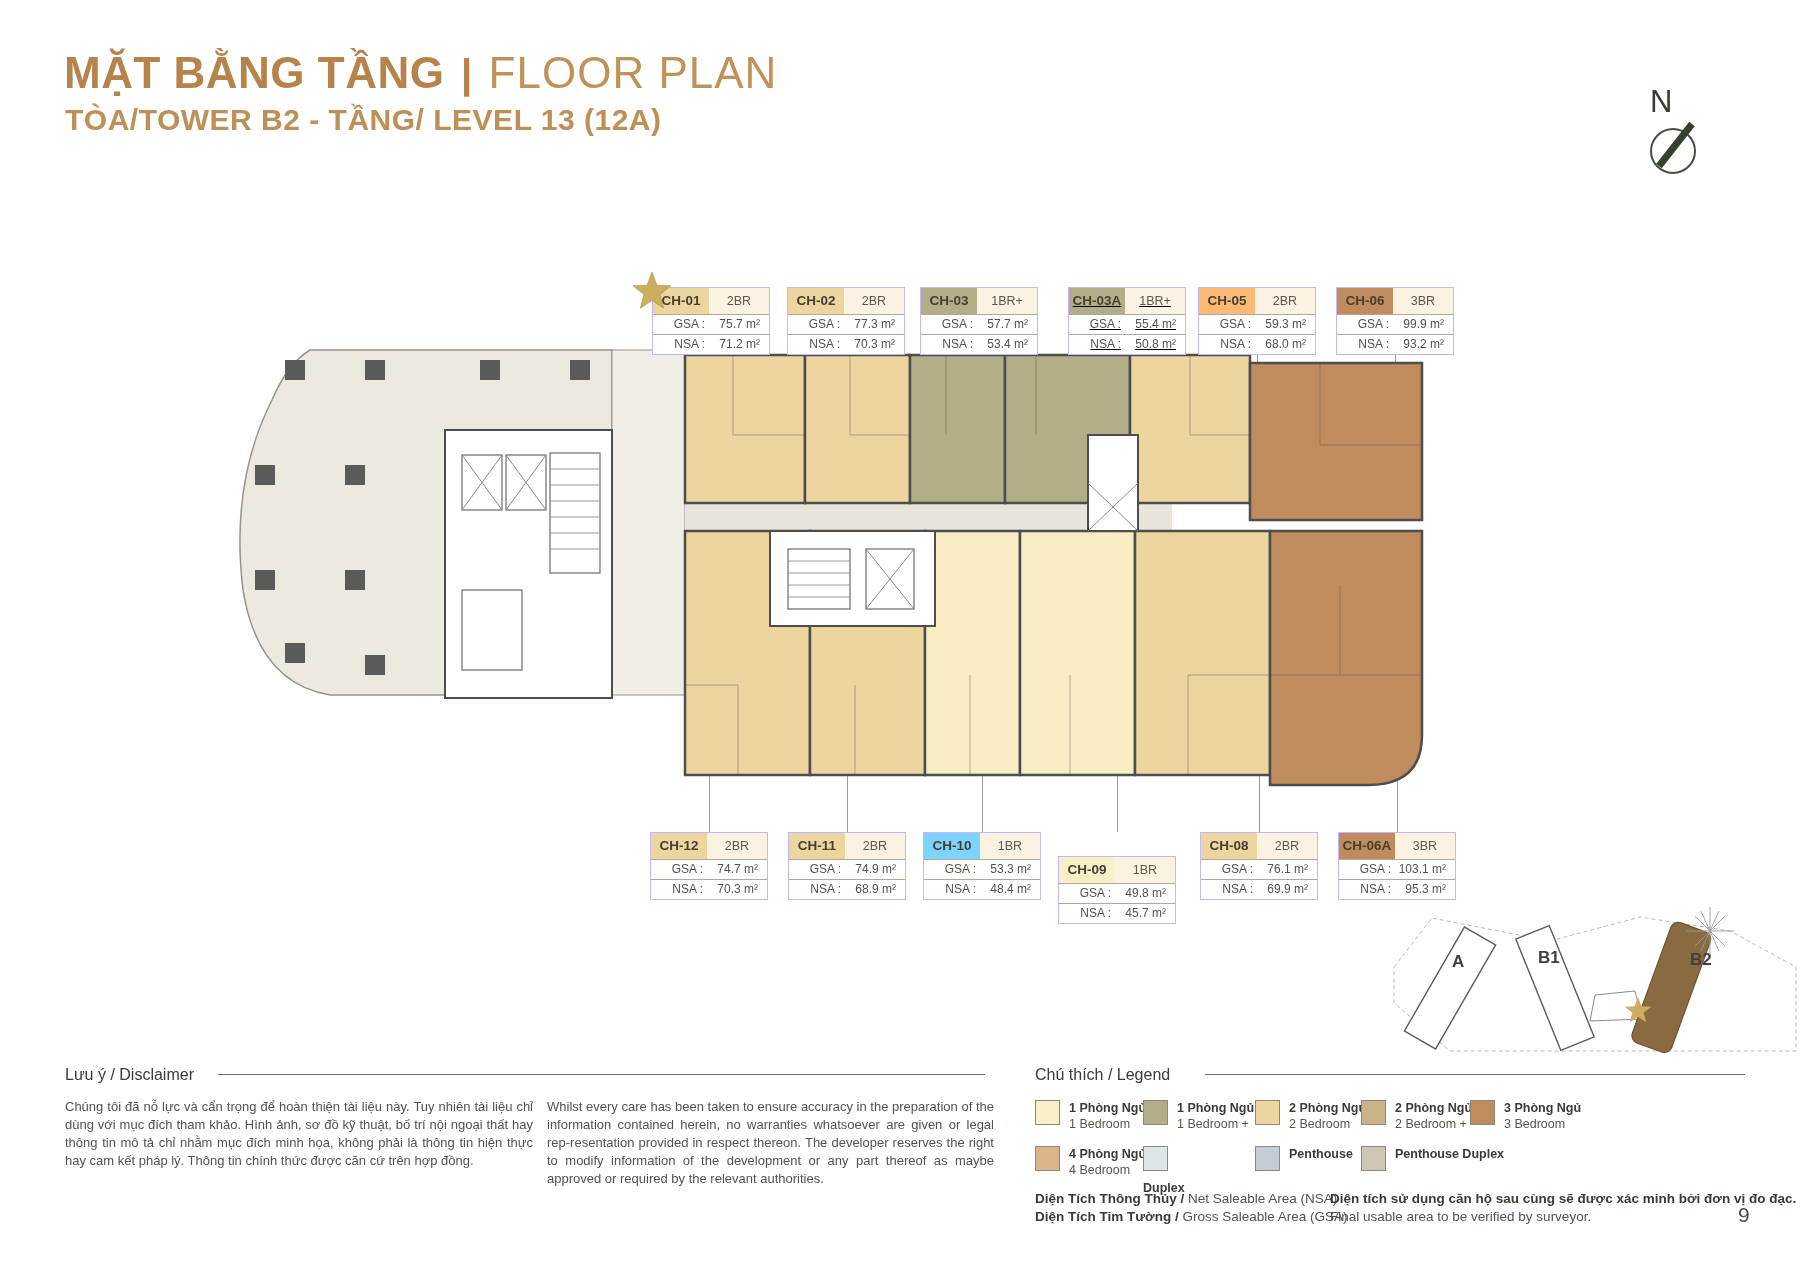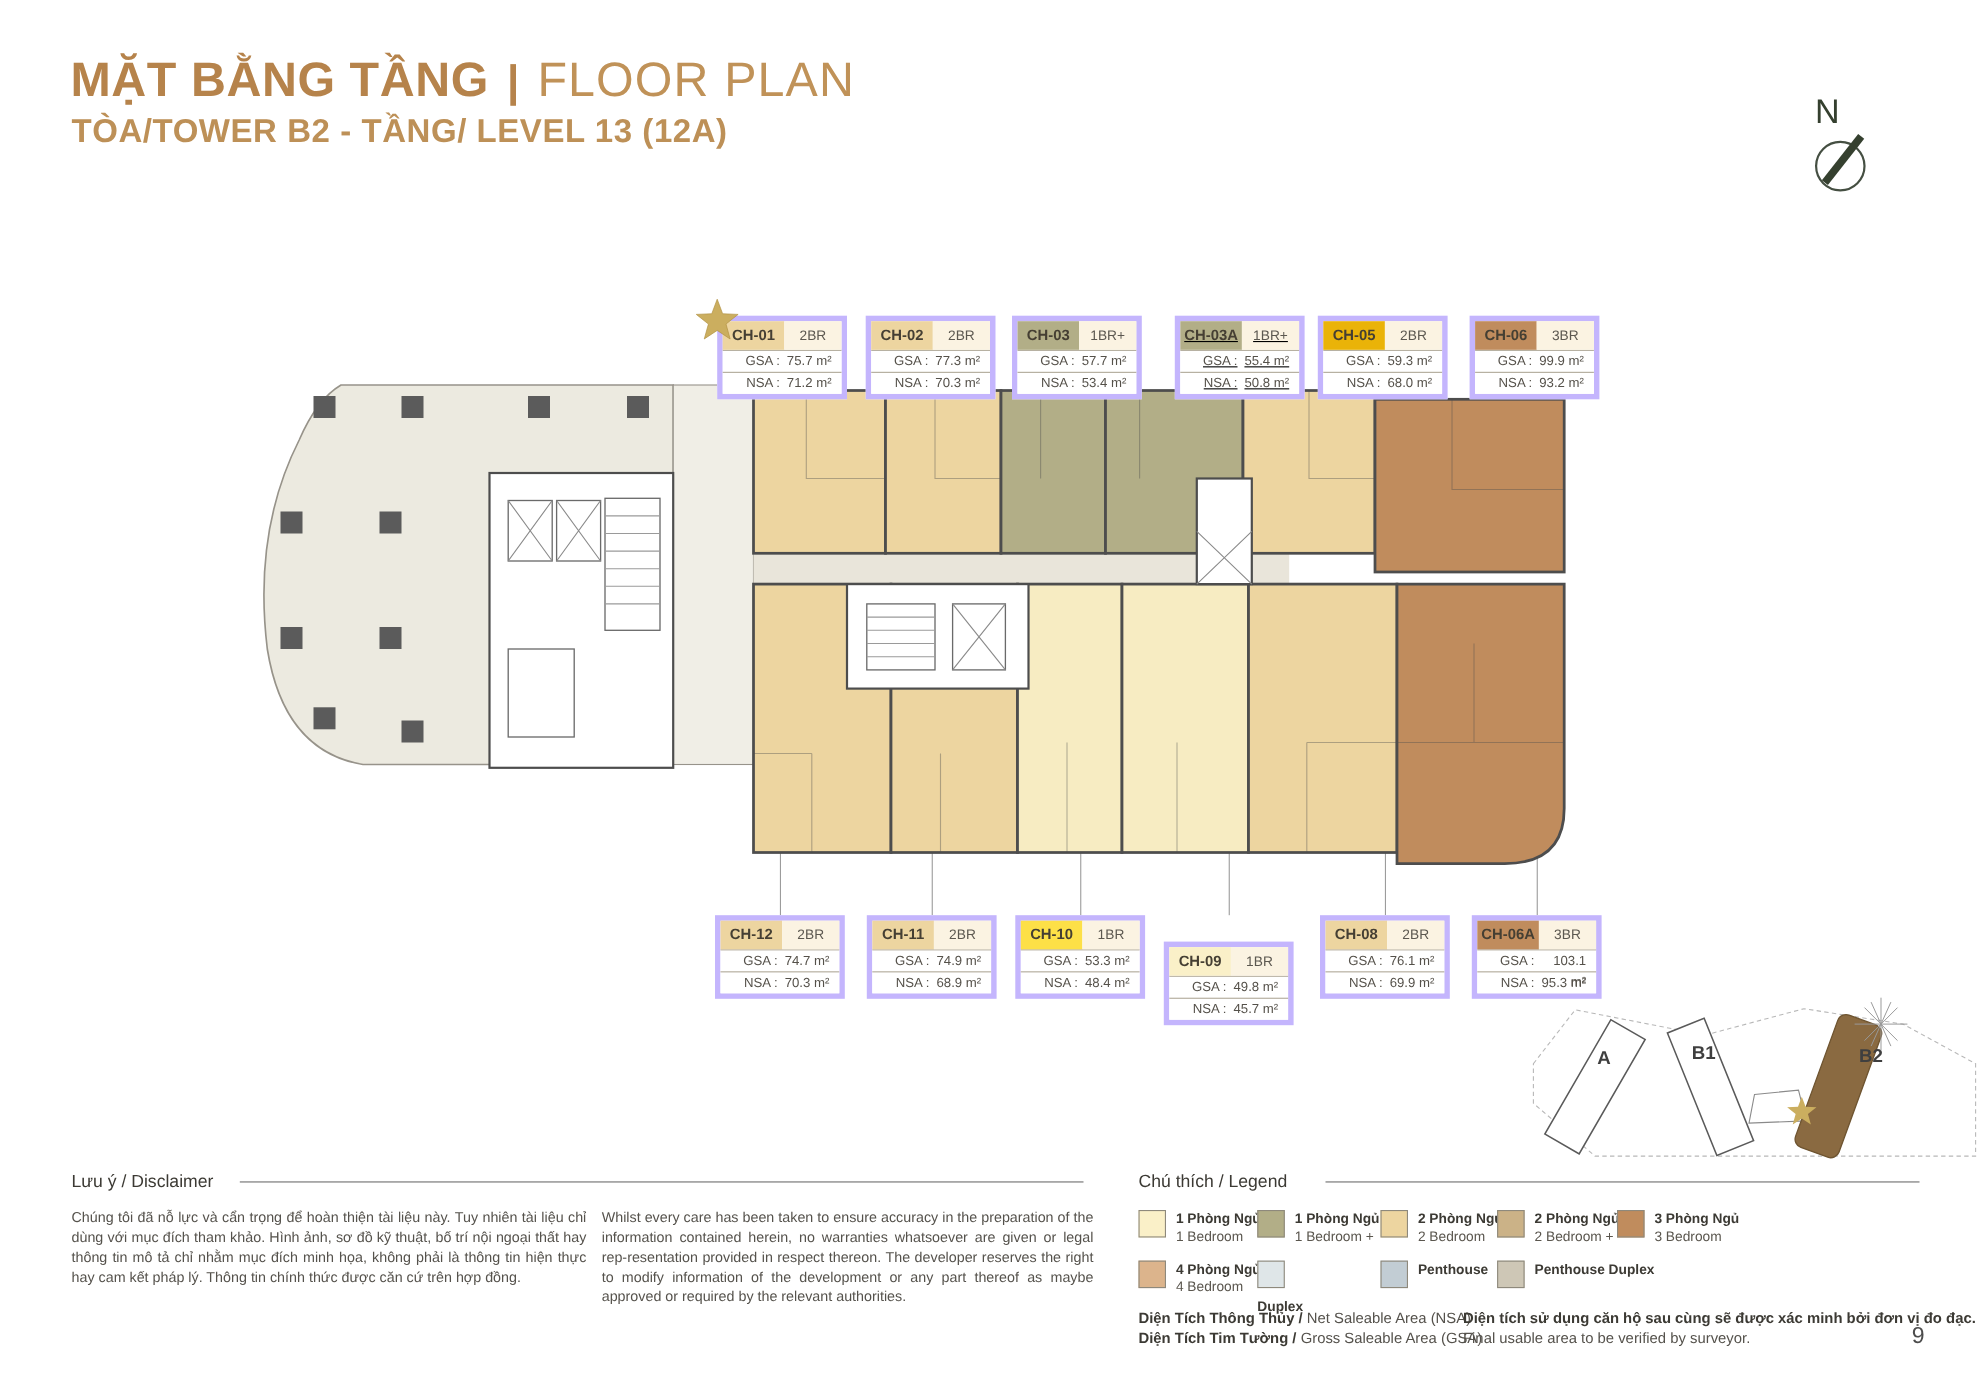--- a/index.html
+++ b/index.html
@@ -10,21 +10,21 @@
   .abs{position:absolute}
 
   
   .title-line{left:64px;top:48px;white-space:nowrap}
   .title-bold{font-size:44px;font-weight:bold;color:#b6834b;letter-spacing:.5px}
   .title-sep{font-size:40px;font-weight:bold;color:#b6834b;margin:0 12px}
   .title-light{font-size:44px;font-weight:400;color:#c09258;letter-spacing:1px}
   .subtitle{left:65px;top:103px;font-size:30px;font-weight:600;color:#bd9057;letter-spacing:.5px}
 
   
-  .unit-card{position:absolute;width:118px;border:5px solid #c4b5fd;background:#fff;z-index:3;box-sizing:border-box}
+  .unit-card{position:absolute;width:118px;border:1px solid #c4b5fd;background:#fff;z-index:3;box-sizing:border-box}
   .uc-head{display:flex;height:26px;line-height:26px}
   .uc-id{width:56px;text-align:center;font-weight:bold;font-size:13.5px;color:#453f33}
   .uc-type{flex:1;text-align:center;font-size:12.5px;color:#5c5850;background:#fbf3e2}
   .uc-row{display:flex;height:19px;line-height:19px;border-top:1px solid #b0a998;background:#fff;font-size:12px;color:#55514a}
   .uc-lab{width:52px;text-align:right}
   .uc-val{flex:1;text-align:right;padding-right:9px}
   .leader{position:absolute;width:1px;background:#9c9c9c;z-index:1}
 
   
   .plan-svg{left:230px;top:335px;width:1200px;height:455px;z-index:2}
@@ -304,21 +304,21 @@
         <span class="uc-val">55.4 m²</span>
       </div>
       <div class="uc-row">
         <span class="uc-lab">NSA :</span>
         <span class="uc-val">50.8 m²</span>
       </div>
     </div>
     <div class="leader" style="left: 1127px; top: 351px; height: 79px;"></div>
     <div class="unit-card" style="left: 1198px; top: 287px;">
       <div class="uc-head">
-        <span class="uc-id" style="background:#eab308">CH-05</span>
+        <span class="uc-id" style="background:#fdba74">CH-05</span>
         <span class="uc-type">2BR</span>
       </div>
       <div class="uc-row">
         <span class="uc-lab">GSA :</span>
         <span class="uc-val">59.3 m²</span>
       </div>
       <div class="uc-row">
         <span class="uc-lab">NSA :</span>
         <span class="uc-val">68.0 m²</span>
       </div>
@@ -364,21 +364,21 @@
         <span class="uc-val">74.9 m²</span>
       </div>
       <div class="uc-row">
         <span class="uc-lab">NSA :</span>
         <span class="uc-val">68.9 m²</span>
       </div>
     </div>
     <div class="leader" style="left: 847px; top: 775px; height: 57px;"></div>
     <div class="unit-card" style="left: 923px; top: 832px;">
       <div class="uc-head">
-        <span class="uc-id" style="background:#fde047">CH-10</span>
+        <span class="uc-id" style="background:#7dd3fc">CH-10</span>
         <span class="uc-type">1BR</span>
       </div>
       <div class="uc-row">
         <span class="uc-lab">GSA :</span>
         <span class="uc-val">53.3 m²</span>
       </div>
       <div class="uc-row">
         <span class="uc-lab">NSA :</span>
         <span class="uc-val">48.4 m²</span>
       </div>

